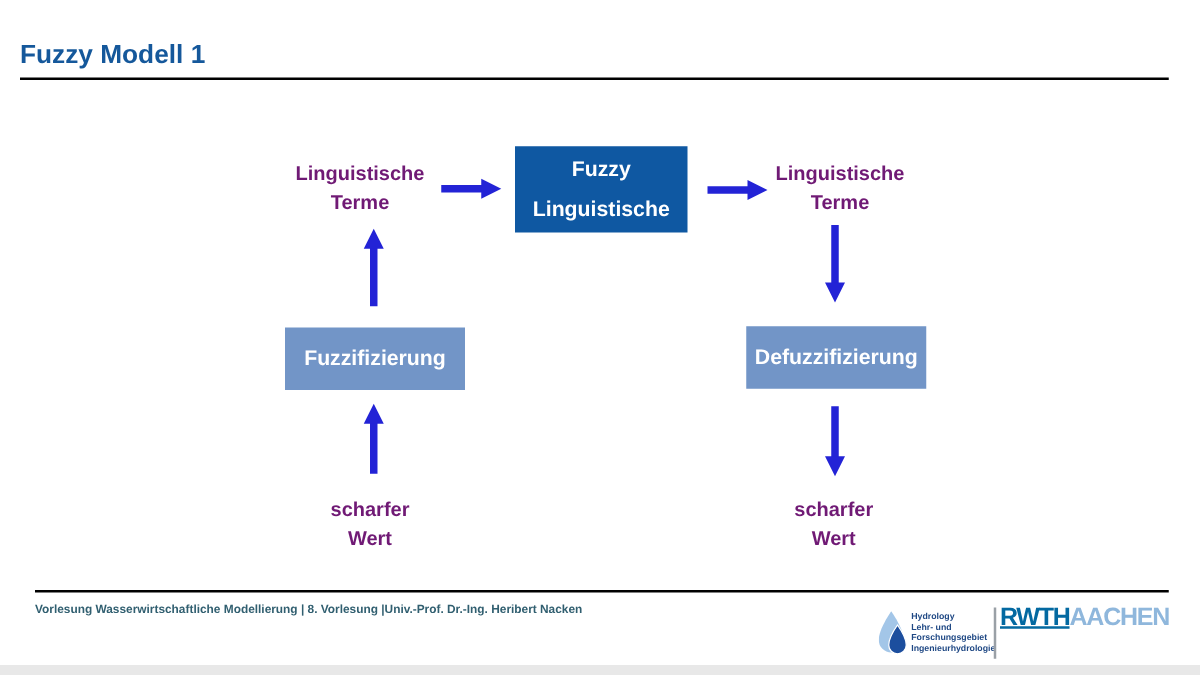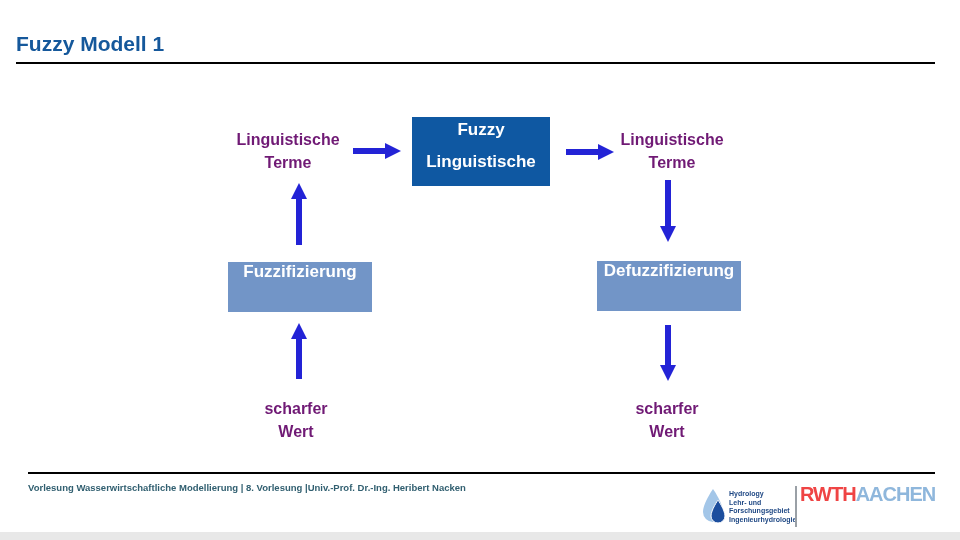--- a/index.html
+++ b/index.html
@@ -19,21 +19,21 @@
   .dlabel{
     text-align:center;font-size:16px;font-weight:bold;color:#701a75;
     line-height:23px;white-space:nowrap;
   }
   .term-left{left:213px;top:128px;width:150px;}
   .term-right{left:597px;top:128px;width:150px;}
   .value-left{left:221px;top:397px;width:150px;}
   .value-right{left:592px;top:397px;width:150px;}
   
   .box{
-    display:flex;flex-direction:column;align-items:center;justify-content:flex-start;
+    display:flex;flex-direction:column;align-items:center;justify-content:center;
     color:#ffffff;font-weight:bold;text-align:center;
   }
   .box-dark{
     left:412px;top:117px;width:138px;height:69px;background:#0F58A2;
     font-size:17px;line-height:26px;gap:6px;
   }
   .box-light-left{
     left:228px;top:262px;width:144px;height:50px;background:#7295C7;font-size:17px;
   }
   .box-light-right{
@@ -52,21 +52,21 @@
   .hydro-text{
     left:729px;top:490px;font-size:7px;font-weight:bold;color:#1F4884;
     line-height:8.5px;white-space:nowrap;
   }
   .logo-divider{left:795px;top:486px;width:2px;height:41px;background:#9aa0a6;}
   .rwth{
     left:800px;top:486px;width:130px;text-align:right;
     font-weight:bold;font-size:20px;line-height:17px;letter-spacing:-1px;
     white-space:nowrap;
   }
-  .rwth .navy{color:#ef4444;}
+  .rwth .navy{color:#0369a1;text-decoration:underline;}
   .rwth .light{color:#8FB7DC;}
 </style>
 </head>
 <body>
 
 <div class="slide">
 
   <div class="abs title">Fuzzy Modell 1</div>
   <div class="abs title-rule"></div>
 

